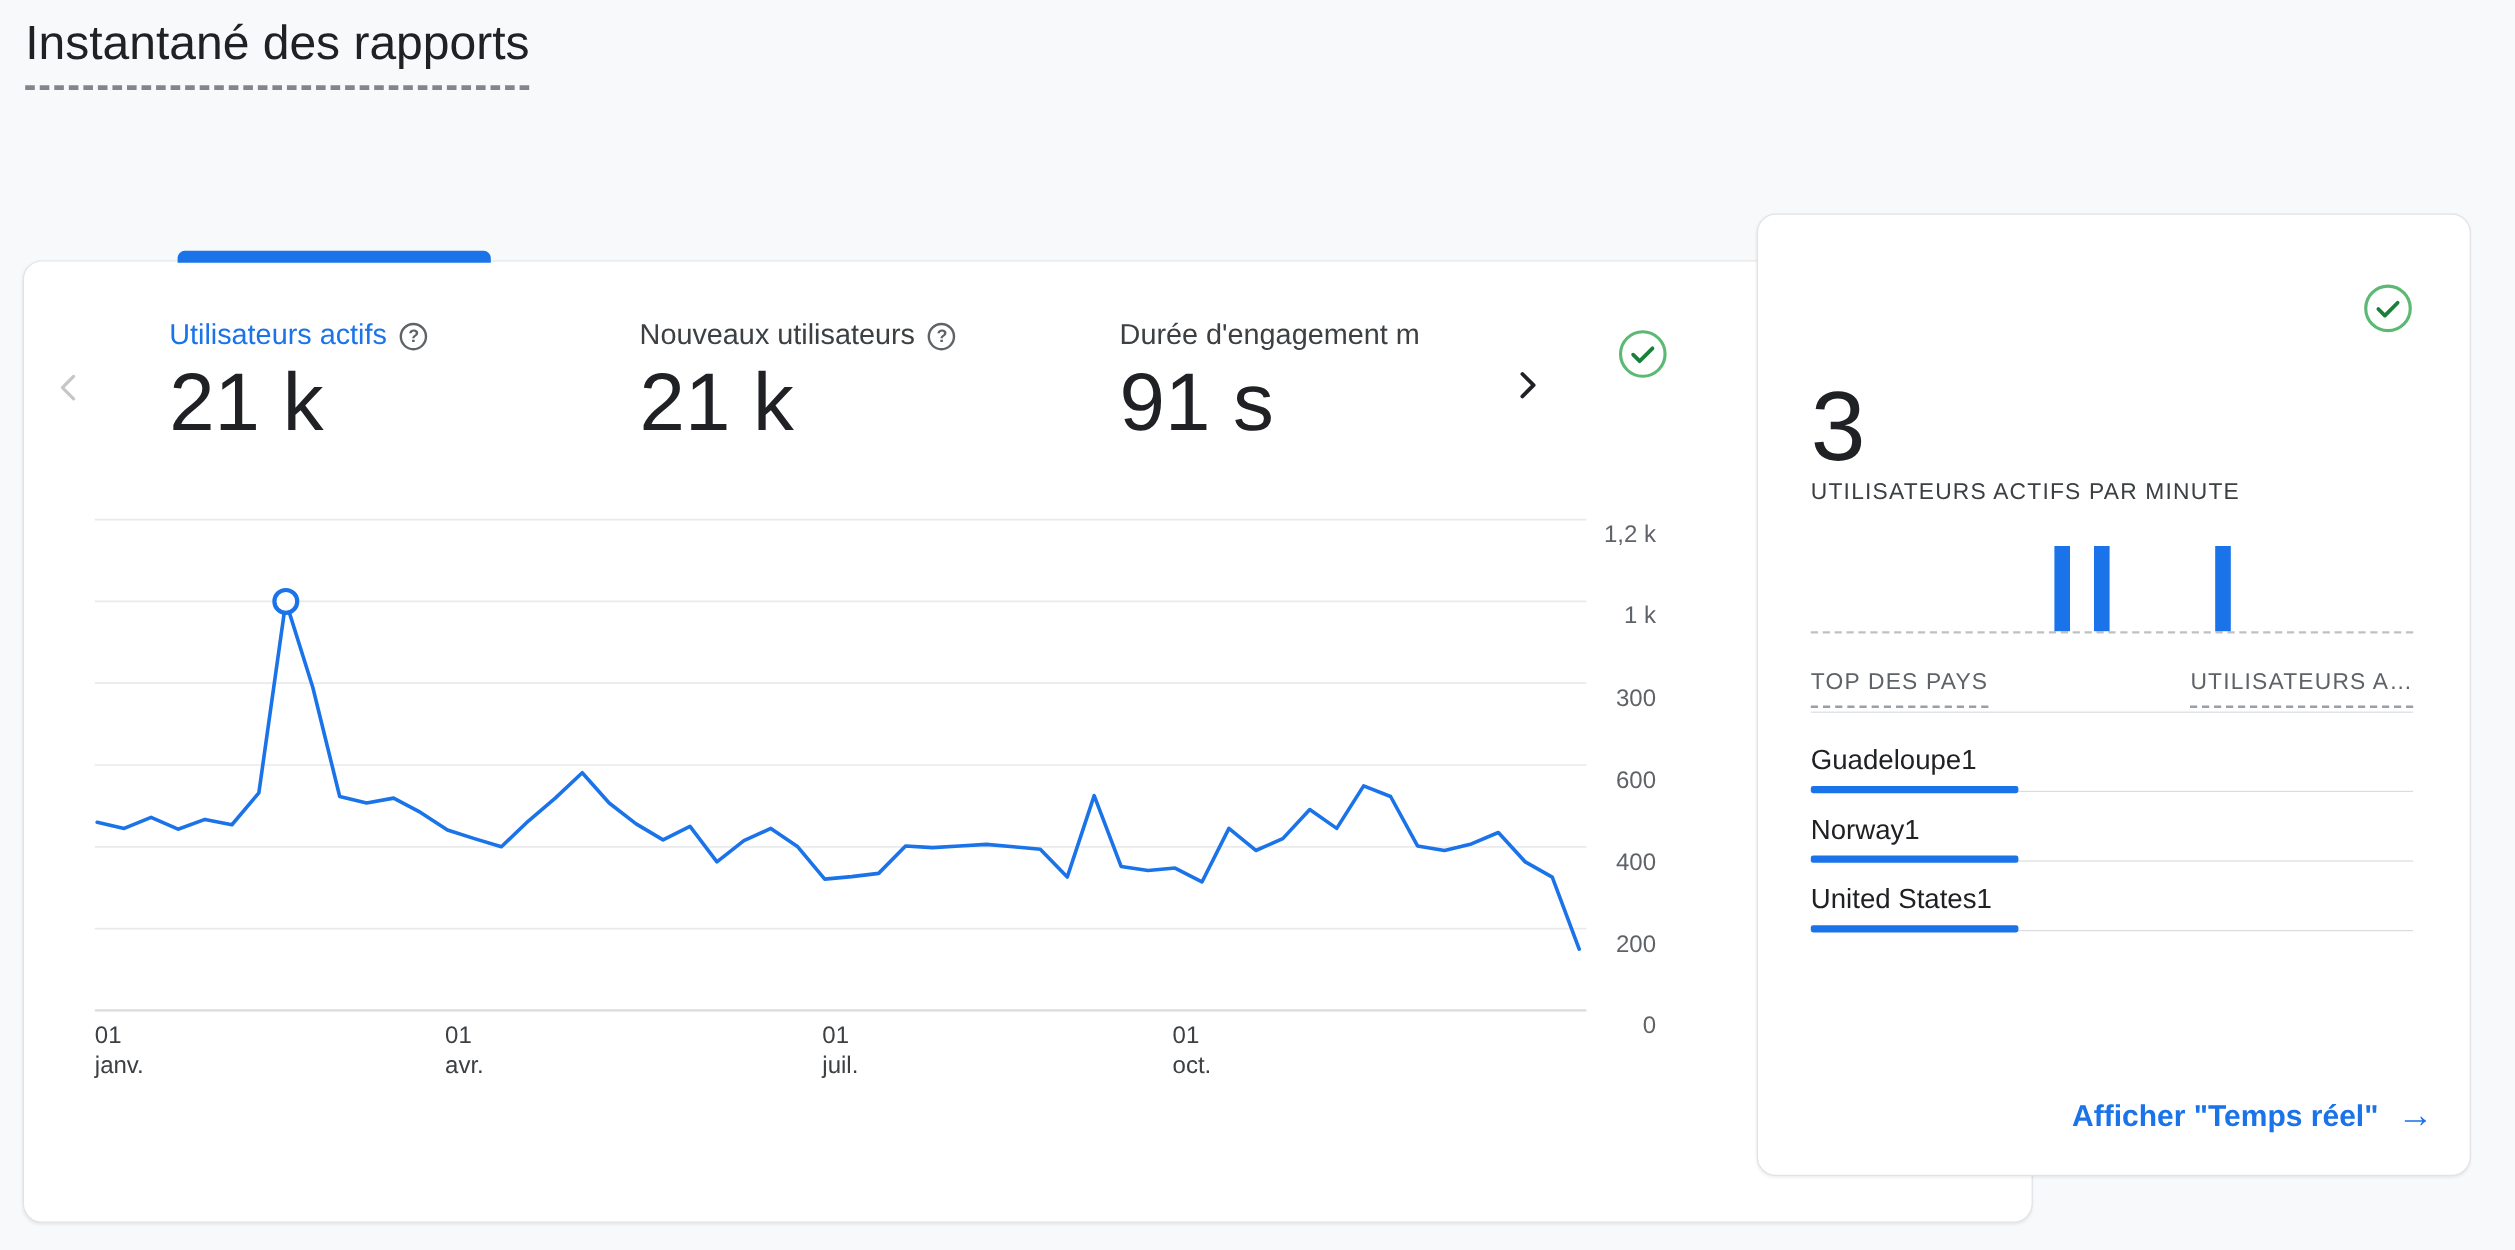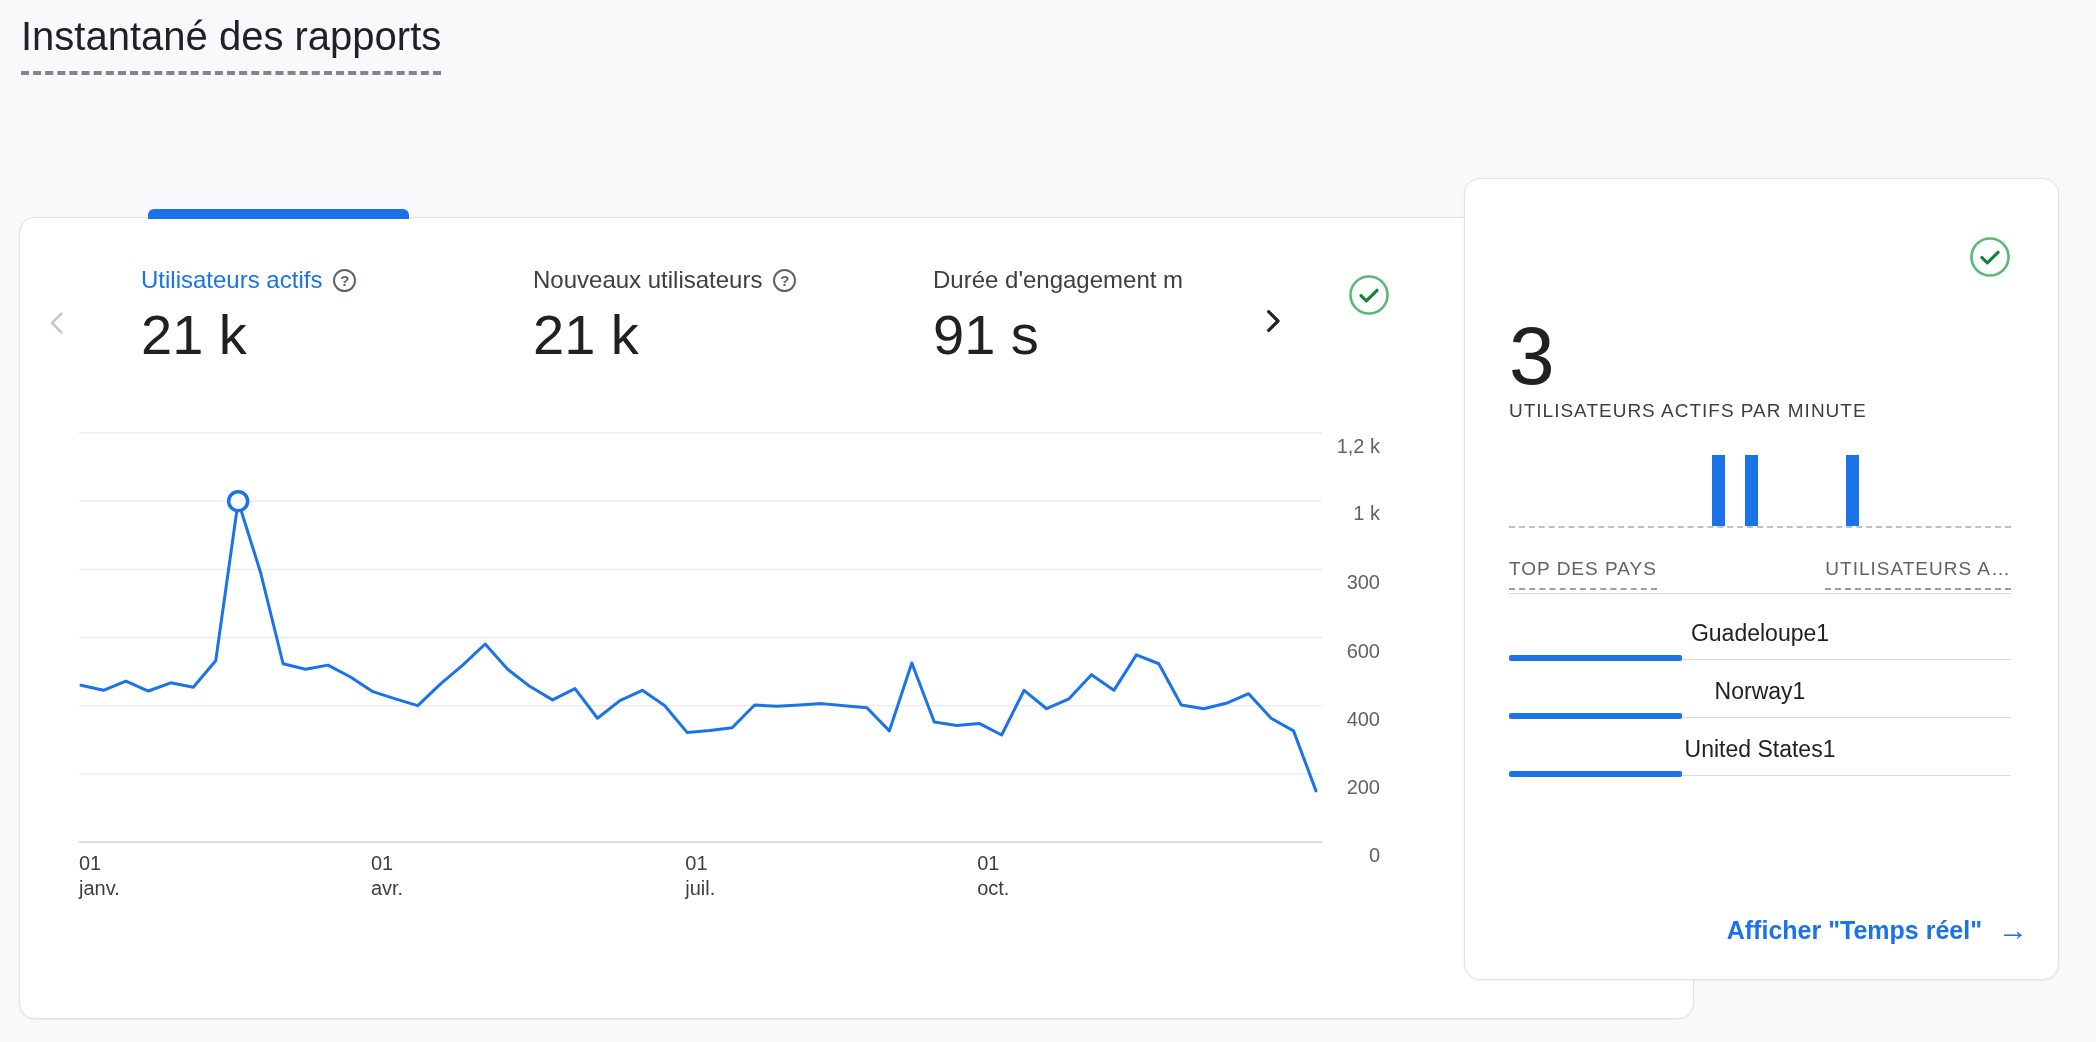--- a/index.html
+++ b/index.html
@@ -52,21 +52,21 @@
   .metric-tab.t2 { left: 913px; }
   .metric-label-row { display: flex; align-items: center; gap: 11px; }
   .metric-label { font-size: 24px; font-weight: 500; color: #3c4043; line-height: 28px; }
   .metric-tab.t0 .metric-label { color: #1a73e8; }
   .help-icon {
     width: 23px; height: 23px; border: 2px solid #5f6368; border-radius: 50%;
     color: #5f6368; font-size: 15px; font-weight: 700;
     display: flex; align-items: center; justify-content: center;
     cursor: pointer; flex: 0 0 auto;
   }
-  .metric-value { margin-top: 10px; font-size: 56px; font-weight: 400; color: #202124; line-height: 62px; }
+  .metric-value { margin-top: 10px; font-size: 68px; font-weight: 400; color: #202124; line-height: 62px; }
 
   .check-badge { position: absolute; width: 42px; height: 42px; cursor: pointer; }
   .metrics-card .check-badge { left: 1328px; top: 56px; }
   .realtime-card .check-badge { right: 47px; top: 57px; }
   .check-badge svg { width: 42px; height: 42px; }
 
   #line-svg { position: absolute; left: 59px; top: 215px; overflow: visible; }
   .ytick {
     position: absolute; left: 1230px; width: 130px; text-align: right;
     font-size: 20px; color: #5f6368; line-height: 22px;
@@ -95,21 +95,21 @@
   .mbar { width: 13px; background: #1a73e8; }
 
   .rt-table-head {
     position: absolute; left: 44px; right: 47px; top: 379px;
     display: flex; justify-content: space-between;
     font-size: 19px; letter-spacing: 1px; color: #5f6368; text-align: right;
   }
   .rt-divider { position: absolute; left: 44px; right: 47px; top: 414px; border-top: 1px solid #dadce0; }
   .rt-rows { position: absolute; left: 44px; right: 47px; top: 428px; }
   .rt-row { position: relative; height: 58px; }
-  .rt-row-top { display: flex; justify-content: center; align-items: baseline; padding-top: 12px; }
+  .rt-row-top { display: flex; justify-content: flex-start; align-items: baseline; padding-top: 12px; }
   .rt-country { font-size: 23px; font-weight: 500; color: #202124; line-height: 28px; }
   .rt-val { font-size: 23px; color: #202124; }
   .rt-track { position: relative; height: 6px; margin-top: 8px; }
   .rt-line { position: absolute; left: 0; right: 0; bottom: 1px; border-bottom: 1px solid #dadce0; }
   .rt-bar { position: absolute; left: 0; bottom: 0; height: 6px; background: #1a73e8; border-radius: 2px; }
 
   .rt-footer-link {
     position: absolute; right: 30px; bottom: 34px;
     display: flex; align-items: center; gap: 16px;
     color: #1a73e8; font-size: 25px; font-weight: 700;

